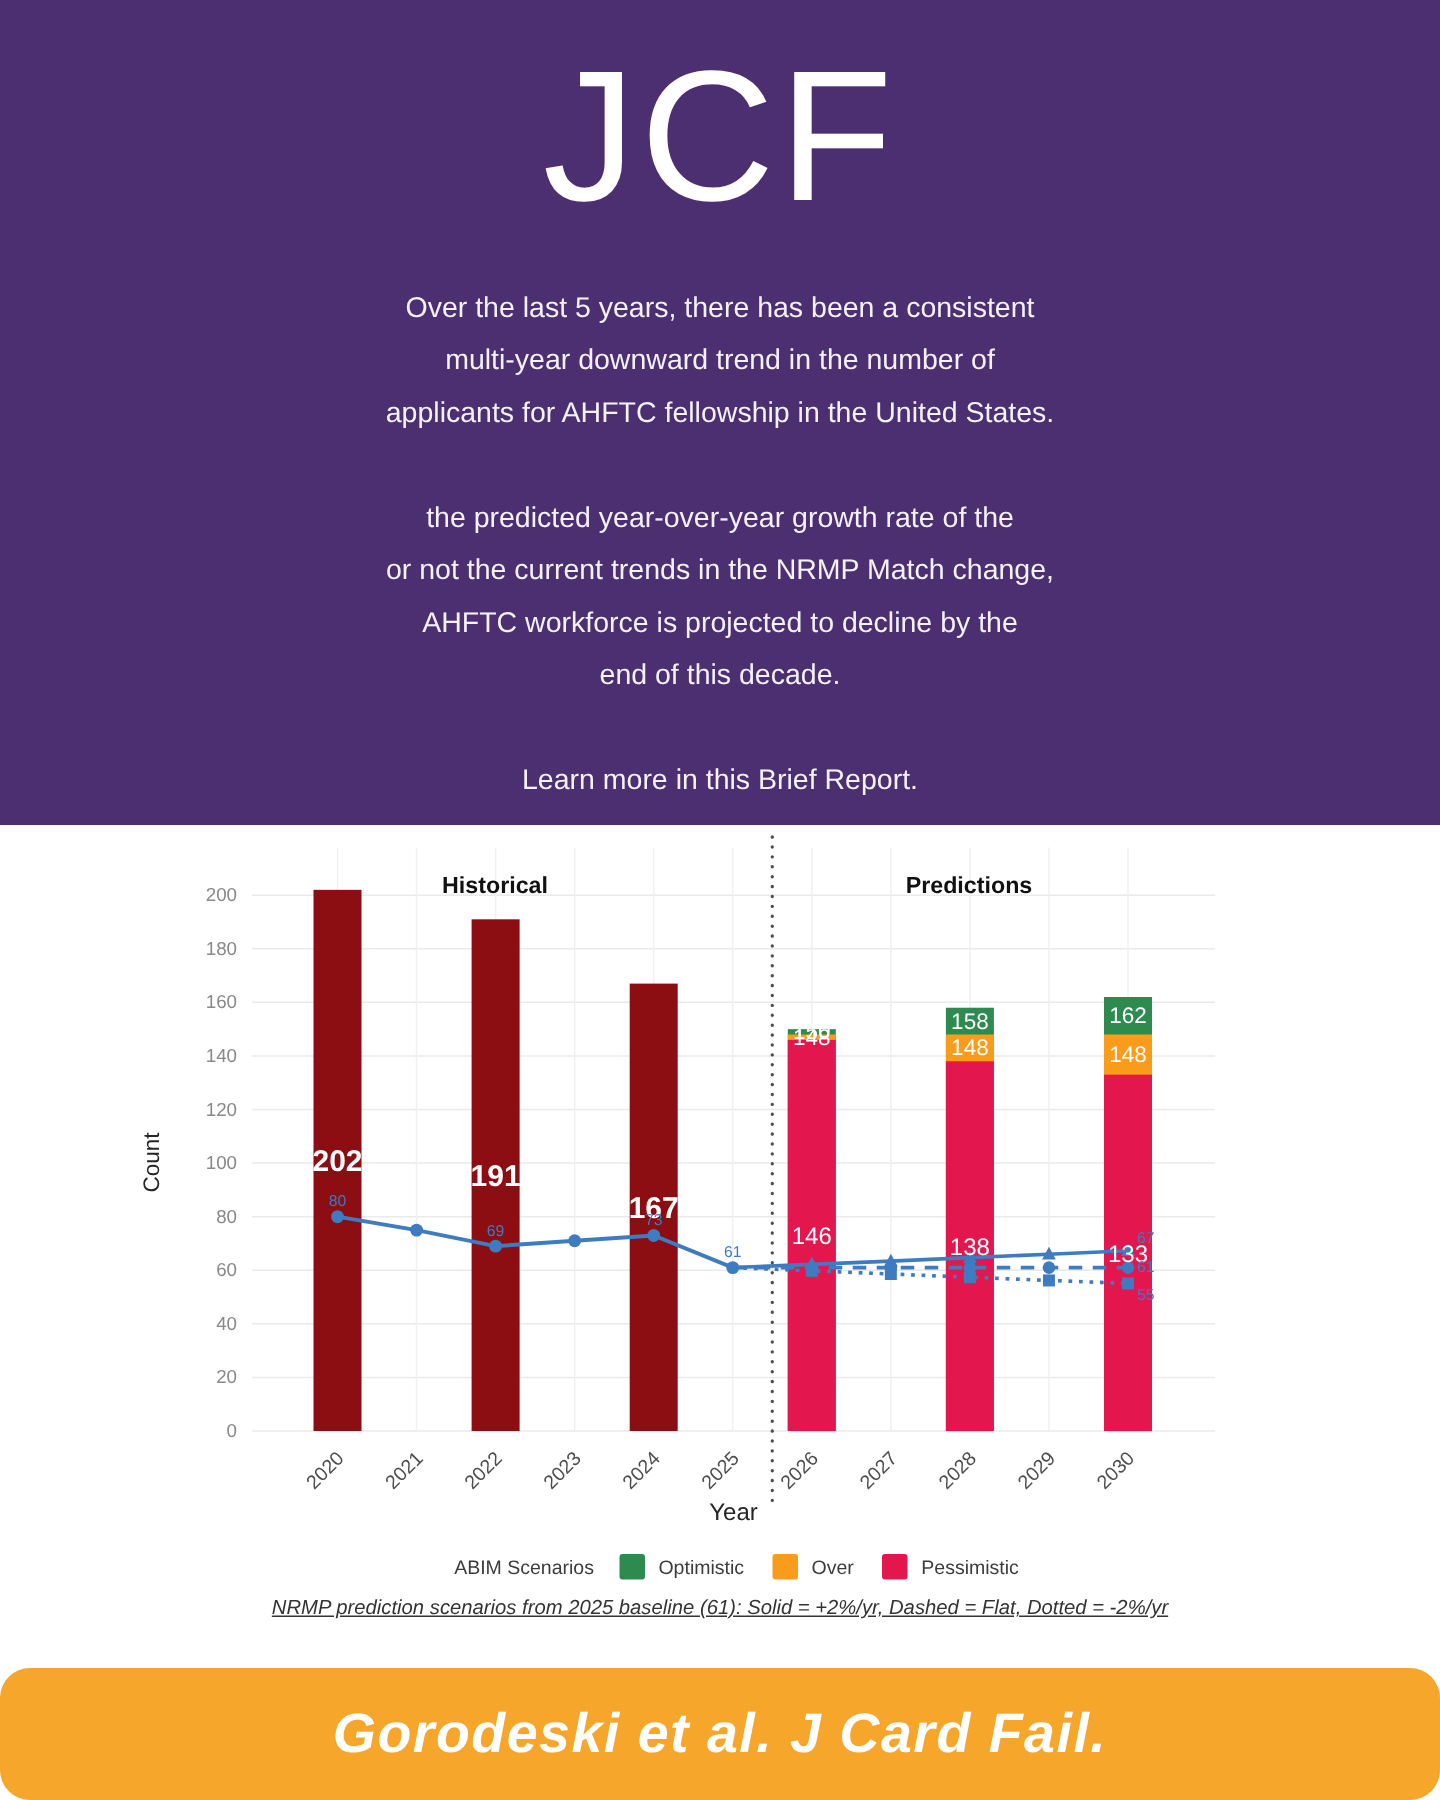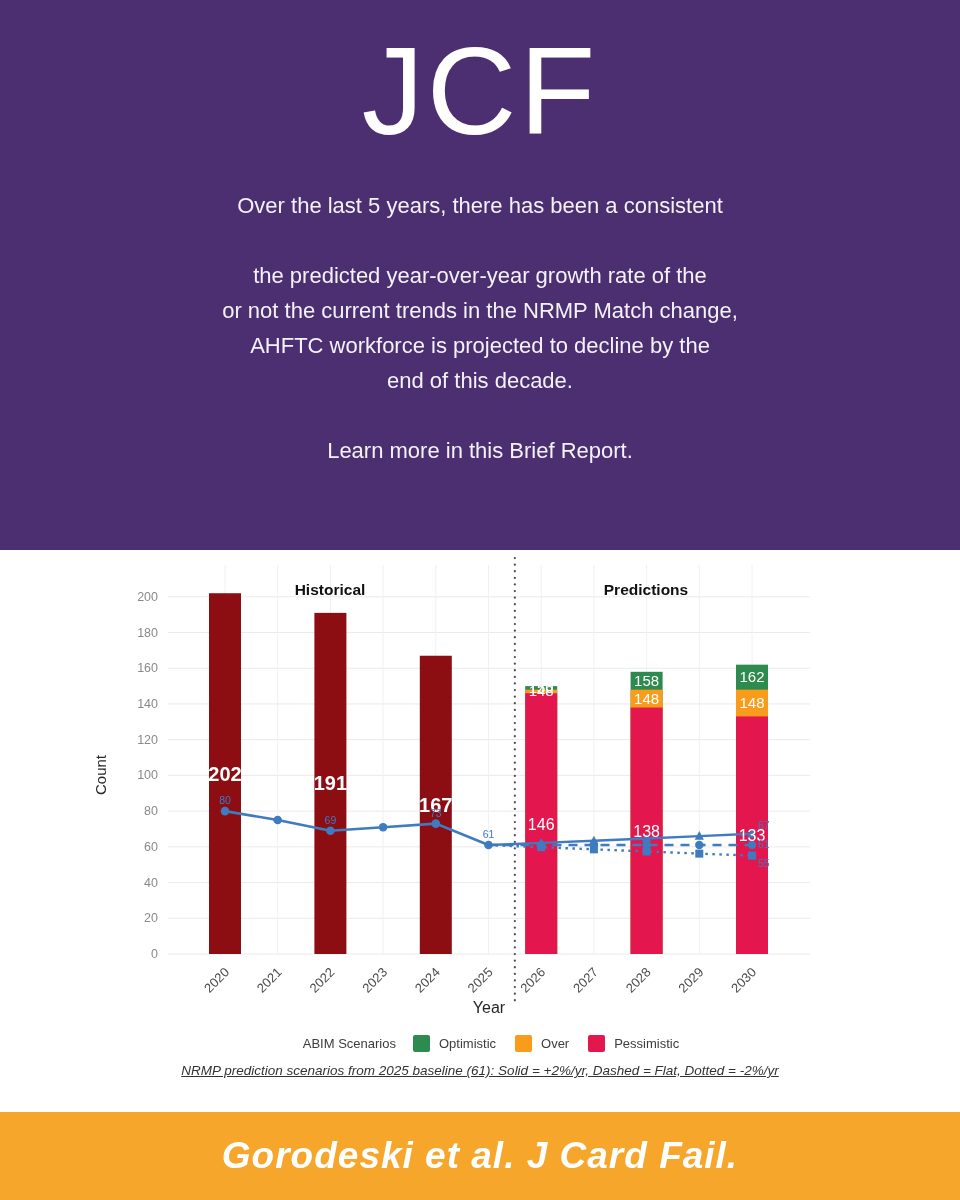--- a/index.html
+++ b/index.html
@@ -9,21 +9,21 @@
   }
   
   .header{
     position:absolute;top:0;left:0;width:960px;height:704px;
     background:#4C2F71;color:#F7F4FA;text-align:center;
   }
   .jcf-logo{
     margin:22px 0 0 0;font-size:124px;line-height:138px;font-weight:200;
     letter-spacing:3px;color:#ffffff;
   }
-  .para{margin:0;font-size:22px;line-height:35px;font-weight:400;color:#F4F1F8;}
+  .para{margin:0;font-size:19px;line-height:35px;font-weight:400;color:#F4F1F8;}
   .para .line{display:block;}
   .para1{margin-top:28px;}
   .para2{margin-top:35px;}
   .para3{margin-top:35px;}
   
   .chart-section{
     position:absolute;top:550px;left:0;width:960px;height:562px;background:#ffffff;
   }
   .legend-row{
     margin-top:11px;display:flex;align-items:center;justify-content:center;
@@ -45,20 +45,22 @@
 </style>
 </head>
 <body>
 
 <div class="poster">
 
   <header class="header" style="background: rgb(76, 47, 113);">
     <h1 class="jcf-logo">JCF</h1>
     <p class="para para1">
       <span class="line">Over the last 5 years, there has been a consistent</span>
+      <span class="line">multi-year downward trend in the number of</span>
+      <span class="line">applicants for AHFTC fellowship in the United States.</span>
     </p>
     <p class="para para2">
       <span class="line">the predicted year-over-year growth rate of the</span>
       <span class="line">or not the current trends in the NRMP Match change,</span>
       <span class="line">AHFTC workforce is projected to decline by the</span>
       <span class="line">end of this decade.</span>
     </p>
     <p class="para para3">Learn more in this Brief Report.</p>
   </header>
 
@@ -197,17 +199,17 @@
       <span class="legend-label">Optimistic</span>
       <span class="swatch" style="background: rgb(250, 156, 27);"></span>
       <span class="legend-label">Over</span>
       <span class="swatch" style="background: rgb(227, 22, 78);"></span>
       <span class="legend-label">Pessimistic</span>
     </div>
 
     <div class="chart-caption">NRMP prediction scenarios from 2025 baseline (61): Solid = +2%/yr, Dashed = Flat, Dotted = -2%/yr</div>
   </section>
 
-  <footer class="footer" style="background: rgb(245, 166, 43);">
+  <footer class="footer" style="background: rgb(245, 166, 43); border-radius: 20px;">
     <span class="citation">Gorodeski et al. J Card Fail.</span>
   </footer>
 
 </div>
 
 </body></html>

